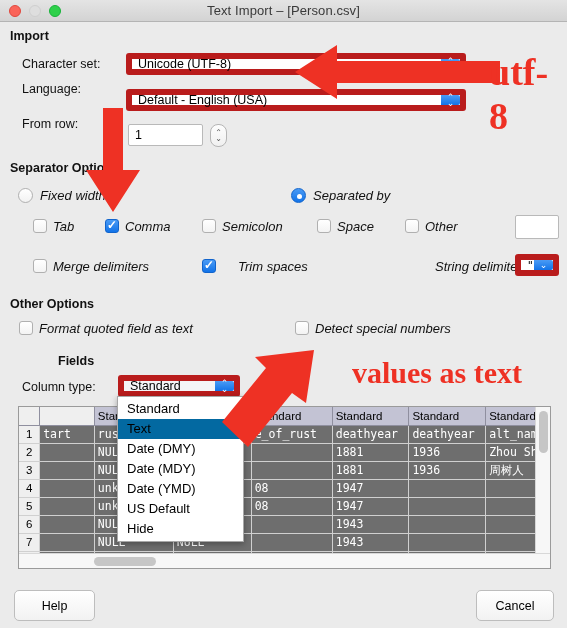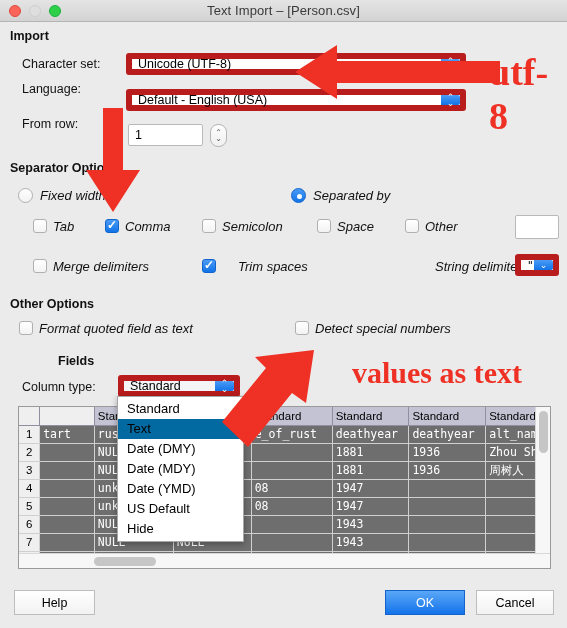--- a/index.html
+++ b/index.html
@@ -163,22 +163,22 @@
   }
   .menu-item {
     height: 20px; line-height: 20px;
     font-size: 13px; color: #000; padding-left: 9px;
     white-space: nowrap;
   }
   .menu-item.sel { background: #0369a1; }
 
   
   .btn {
-    position: absolute; height: 25px;
-    border-radius: 0; font-size: 12.5px;
+    position: absolute; height: 31px;
+    border-radius: 5px; font-size: 12.5px;
     display: flex; align-items: center; justify-content: center;
     background: linear-gradient(to bottom,#ffffff,#f2f2f2);
     border: 1px solid #bdbdbd; color: #000;
   }
   .btn.primary {
     background: linear-gradient(to bottom,#5aa7f7,#1473ea);
     border: 1px solid #1264cc; color: #fff;
   }
 
   
@@ -404,23 +404,20 @@
     <div class="menu-item">Date (DMY)</div>
     <div class="menu-item">Date (MDY)</div>
     <div class="menu-item">Date (YMD)</div>
     <div class="menu-item">US Default</div>
     <div class="menu-item">Hide</div>
   </div>
 
   <div class="btn" style="left:14px; top:590px; width:81px;">
     <span>Help</span>
   </div>
-  <div class="btn primary" style="left:385px; top:590px; width:80px;">
-    <span>OK</span>
-  </div>
   <div class="btn" style="left:476px; top:590px; width:78px;">
     <span>Cancel</span>
   </div>
 
   <svg class="anno" style="left:295px; top:40px;" width="210" height="50">
     <polygon points="0,32 42,5 42,21 205,21 205,43 42,43 42,59" fill="#ee3124"></polygon>
   </svg>
   <div class="anno-text" style="left:489px; top:50px; font-size:38px;">utf-8</div>
 
   <svg class="anno" style="left:85px; top:108px;" width="60" height="108">

